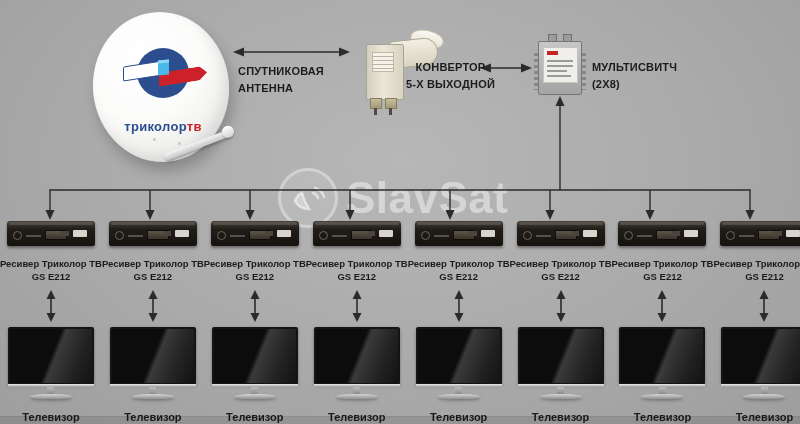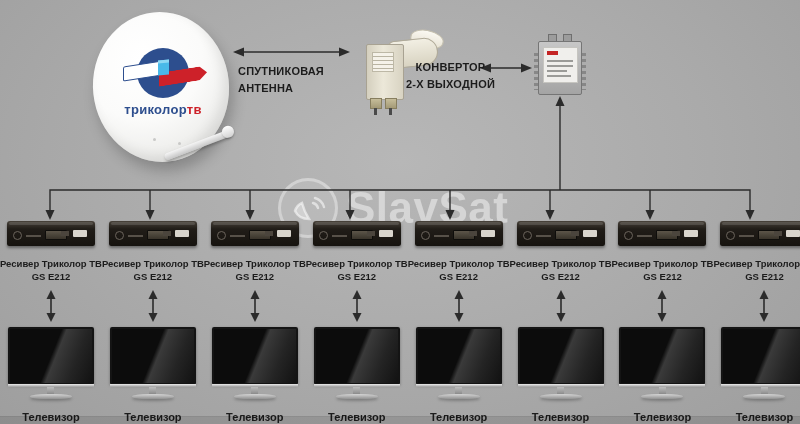--- a/index.html
+++ b/index.html
@@ -25,21 +25,21 @@
   .dish-arm::after{content:"";position:absolute;right:-4px;top:-4px;width:12px;height:12px;border-radius:50%;
     background:linear-gradient(#ffffff,#d2d2d2);box-shadow:0 1px 2px rgba(0,0,0,0.25);}
   .logo{position:absolute;left:0;right:14px;top:40px;display:flex;flex-direction:column;align-items:center;}
   .logo-circle{position:relative;width:52px;height:50px;border-radius:50%;background:var(--logo_blue);}
   .logo-band-white{position:absolute;left:-14px;top:15px;width:44px;height:13px;background:#ffffff;
     border:1px solid var(--logo_blue);border-radius:2px;transform:skewY(-9deg);z-index:1;}
   .logo-band-red{position:absolute;left:22px;top:21px;width:48px;height:14px;background:var(--logo_red);
     transform:skewY(-9deg);z-index:2;clip-path:polygon(0 0,84% 0,100% 50%,84% 100%,0 100%);}
   .logo-cube{position:absolute;left:21px;top:12px;width:11px;height:12px;background:var(--logo_cyan);
     border-top:3px solid #8ed8f4;transform:skewY(-6deg);z-index:3;}
-  .logo-text{margin-top:4px;font-size:13px;font-weight:bold;letter-spacing:0.3px;white-space:nowrap;}
+  .logo-text{margin-top:21px;font-size:13px;font-weight:bold;letter-spacing:0.3px;white-space:nowrap;}
   .lt-blue{color:var(--logo_blue);}
   .lt-red{color:var(--logo_red);}
 
   
   .lbl{position:absolute;font-size:11px;font-weight:bold;color:var(--text);
     line-height:1.5;letter-spacing:0.2px;z-index:3;white-space:nowrap;}
   .lbl-antenna{left:238px;top:63px;}
   .lbl-converter{left:406px;top:59px;text-align:center;}
   .lbl-msw{left:592px;top:59px;}
 
@@ -63,21 +63,21 @@
   .msw-conn{position:absolute;top:0;width:7px;height:9px;background:#9c9c9c;border:1px solid #6f6f6f;}
   .msw-box{position:absolute;left:4px;top:7px;width:42px;height:52px;border-radius:2px;
     background:linear-gradient(#c7c7c7,#a4a4a4);border:1px solid #757575;}
   .msw-ribs{position:absolute;top:19px;width:4px;height:37px;
     background:repeating-linear-gradient(180deg,#878787 0 3px,transparent 3px 6px);}
   .msw-label{position:absolute;left:9px;top:13px;width:33px;height:34px;background:#f0efec;border:1px solid #c6c5c0;}
   .msw-red{position:absolute;left:3px;top:3px;width:11px;height:4px;background:#c42424;}
   .msw-line{position:absolute;left:3px;height:2px;background:#9b9b98;}
 
   
-  .watermark{position:absolute;left:278px;top:178px;display:flex;align-items:center;gap:8px;z-index:1;}
+  .watermark{position:absolute;left:278px;top:168px;display:flex;align-items:center;gap:8px;z-index:1;}
   .wm-icon{width:60px;height:60px;border-radius:50%;border:3px solid rgba(255,255,255,0.35);
     background:rgba(255,255,255,0.10);display:flex;align-items:center;justify-content:center;box-sizing:border-box;}
   .wm-text{font-size:44px;font-weight:bold;color:var(--watermark);letter-spacing:0.5px;}
 
   
   .wires{position:absolute;left:0;top:0;z-index:2;}
   .wire line,.wire polyline{stroke:var(--line);stroke-width:1.4;fill:none;}
   .head polygon{fill:var(--line);stroke:none;}
 
   
@@ -141,36 +141,40 @@
     <div class="lnb-head"></div>
     <div class="lnb-body"></div>
     <div class="lnb-sticker"></div>
     <span class="lnb-port" style="left:12px;"></span>
     <span class="lnb-port" style="left:27px;"></span>
     <span class="lnb-pin" style="left:16px;"></span>
     <span class="lnb-pin" style="left:31px;"></span>
   </div>
   <div class="lbl lbl-converter">
     <span>КОНВЕРТОР</span><br>
-    <span>2-Х ВЫХОДНОЙ</span>
+    <span>5-Х ВЫХОДНОЙ</span>
   </div>
 
   <div class="msw">
     <span class="msw-conn" style="left:14px;"></span>
     <span class="msw-conn" style="left:29px;"></span>
     <div class="msw-box"></div>
     <div class="msw-ribs" style="left:0;"></div>
     <div class="msw-ribs" style="right:0;"></div>
     <div class="msw-label">
       <span class="msw-red"></span>
       <span class="msw-line" style="top:12px;width:26px;"></span>
       <span class="msw-line" style="top:17px;width:26px;"></span>
       <span class="msw-line" style="top:22px;width:20px;"></span>
       <span class="msw-line" style="top:27px;width:24px;"></span>
     </div>
+  </div>
+  <div class="lbl lbl-msw">
+    <span>МУЛЬТИСВИТЧ</span><br>
+    <span>(2X8)</span>
   </div>
 
   <div class="watermark">
     <span class="wm-icon">
       <svg width="38" height="38" viewBox="0 0 38 38">
         <g stroke="rgba(255,255,255,0.55)" stroke-width="2.5" fill="none" stroke-linecap="round">
           <path d="M6 22 Q10 30 20 30 Q15 22 13 14 Q8 16 6 22 Z" fill="rgba(255,255,255,0.35)"></path>
           <path d="M24 14 q4 1 5 5"></path>
           <path d="M26 9 q7 2 9 9"></path>
         </g>

